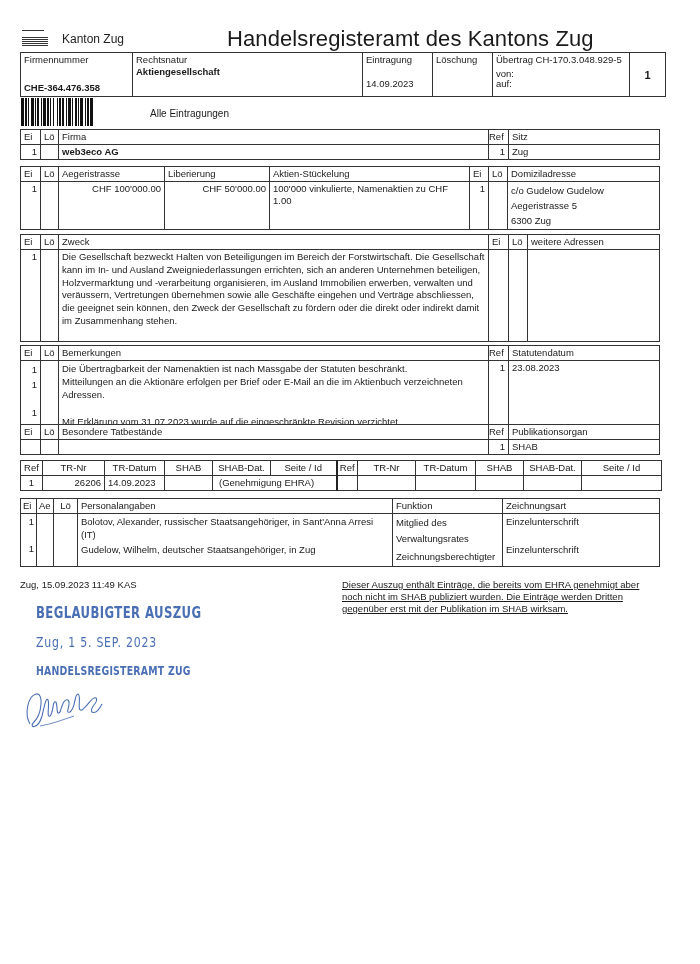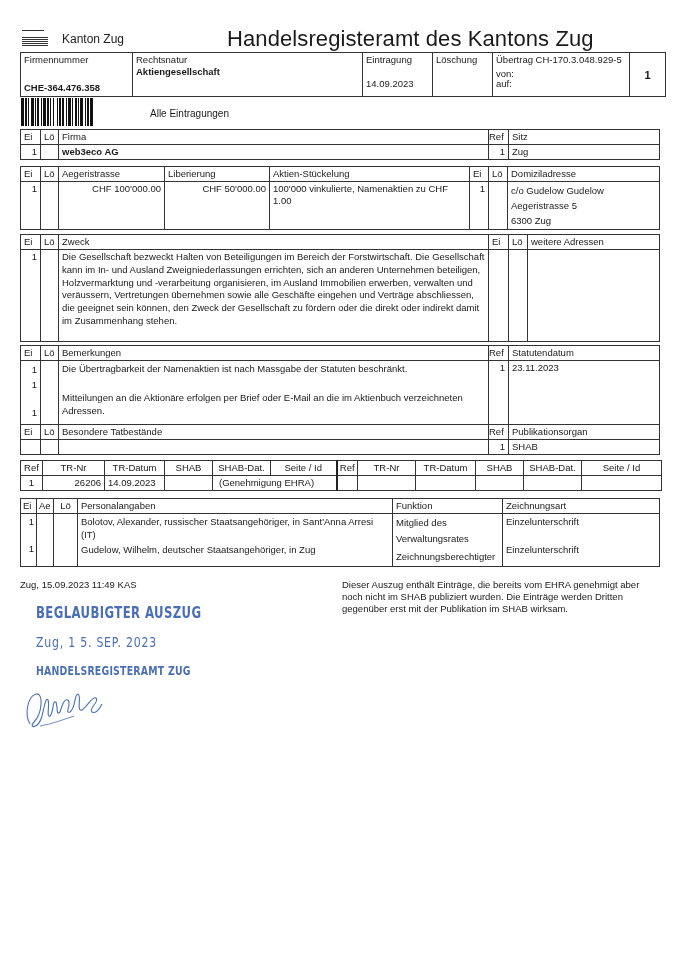--- a/index.html
+++ b/index.html
@@ -22,21 +22,21 @@
   .b { font-weight: bold; }
   .r { text-align: right; }
   .c { text-align: center; }
 
   
   .barcode { left: 21px; top: 98px; width: 118px; height: 28px; display: flex; align-items: stretch; }
   .barcode span { display: block; background: #111; height: 100%; }
   .alle { left: 150px; top: 108px; font-size: 10px; }
 
   .footer-left { left: 20px; top: 579px; font-size: 9.5px; }
-  .footer-right { left: 342px; top: 579px; font-size: 9.5px; line-height: 12px; width: 320px; }
+  .footer-right { left: 342px; top: 579px; font-size: 9.5px; line-height: 12px; width: 320px; text-decoration: underline; }
   .stamp { color: #4a6fb5; font-family: "DejaVu Sans", sans-serif; }
   .stamp1 { left: 36px; top: 604px; font-size: 15px; font-weight: bold; transform: scaleX(0.78); transform-origin: left; letter-spacing: 0.5px; }
   .stamp2 { left: 36px; top: 634px; font-size: 14px; transform: scaleX(0.78); transform-origin: left; letter-spacing: 1px; }
   .stamp3 { left: 36px; top: 664px; font-size: 12px; font-weight: bold; transform: scaleX(0.78); transform-origin: left; letter-spacing: 0.3px; }
   .signature { left: 22px; top: 686px; width: 90px; height: 48px; }
 </style>
 </head>
 <body>
 
 <div class="abs logo">
@@ -249,26 +249,26 @@
   </tr>
   <tr>
     <td class="r" style="line-height:15px">
       <div>1</div>
       <div>1</div>
       <div style="height:13px"></div>
       <div>1</div>
     </td>
     <td></td>
     <td style="line-height:13px">
-      <div style="margin-bottom:16px">Die Übertragbarkeit der Namenaktien ist nach Massgabe der Statuten beschränkt.</div>
+      <div style="margin-bottom:0">Die Übertragbarkeit der Namenaktien ist nach Massgabe der Statuten beschränkt.</div>
       <div style="margin-bottom:14px">Mitteilungen an die Aktionäre erfolgen per Brief oder E-Mail an die im Aktienbuch verzeichneten Adressen.</div>
       <div>Mit Erklärung vom 31.07.2023 wurde auf die eingeschränkte Revision verzichtet.</div>
     </td>
     <td class="r">1</td>
-    <td>23.11.2023</td>
+    <td>23.08.2023</td>
   </tr>
 </tbody>
   </table>
 
 <table class="grid thick" style="left:20px; top:424px; width:640px;">
   <colgroup>
       <col style="width:20px">
       <col style="width:18px">
       <col style="width:430px">
       <col style="width:20px">

